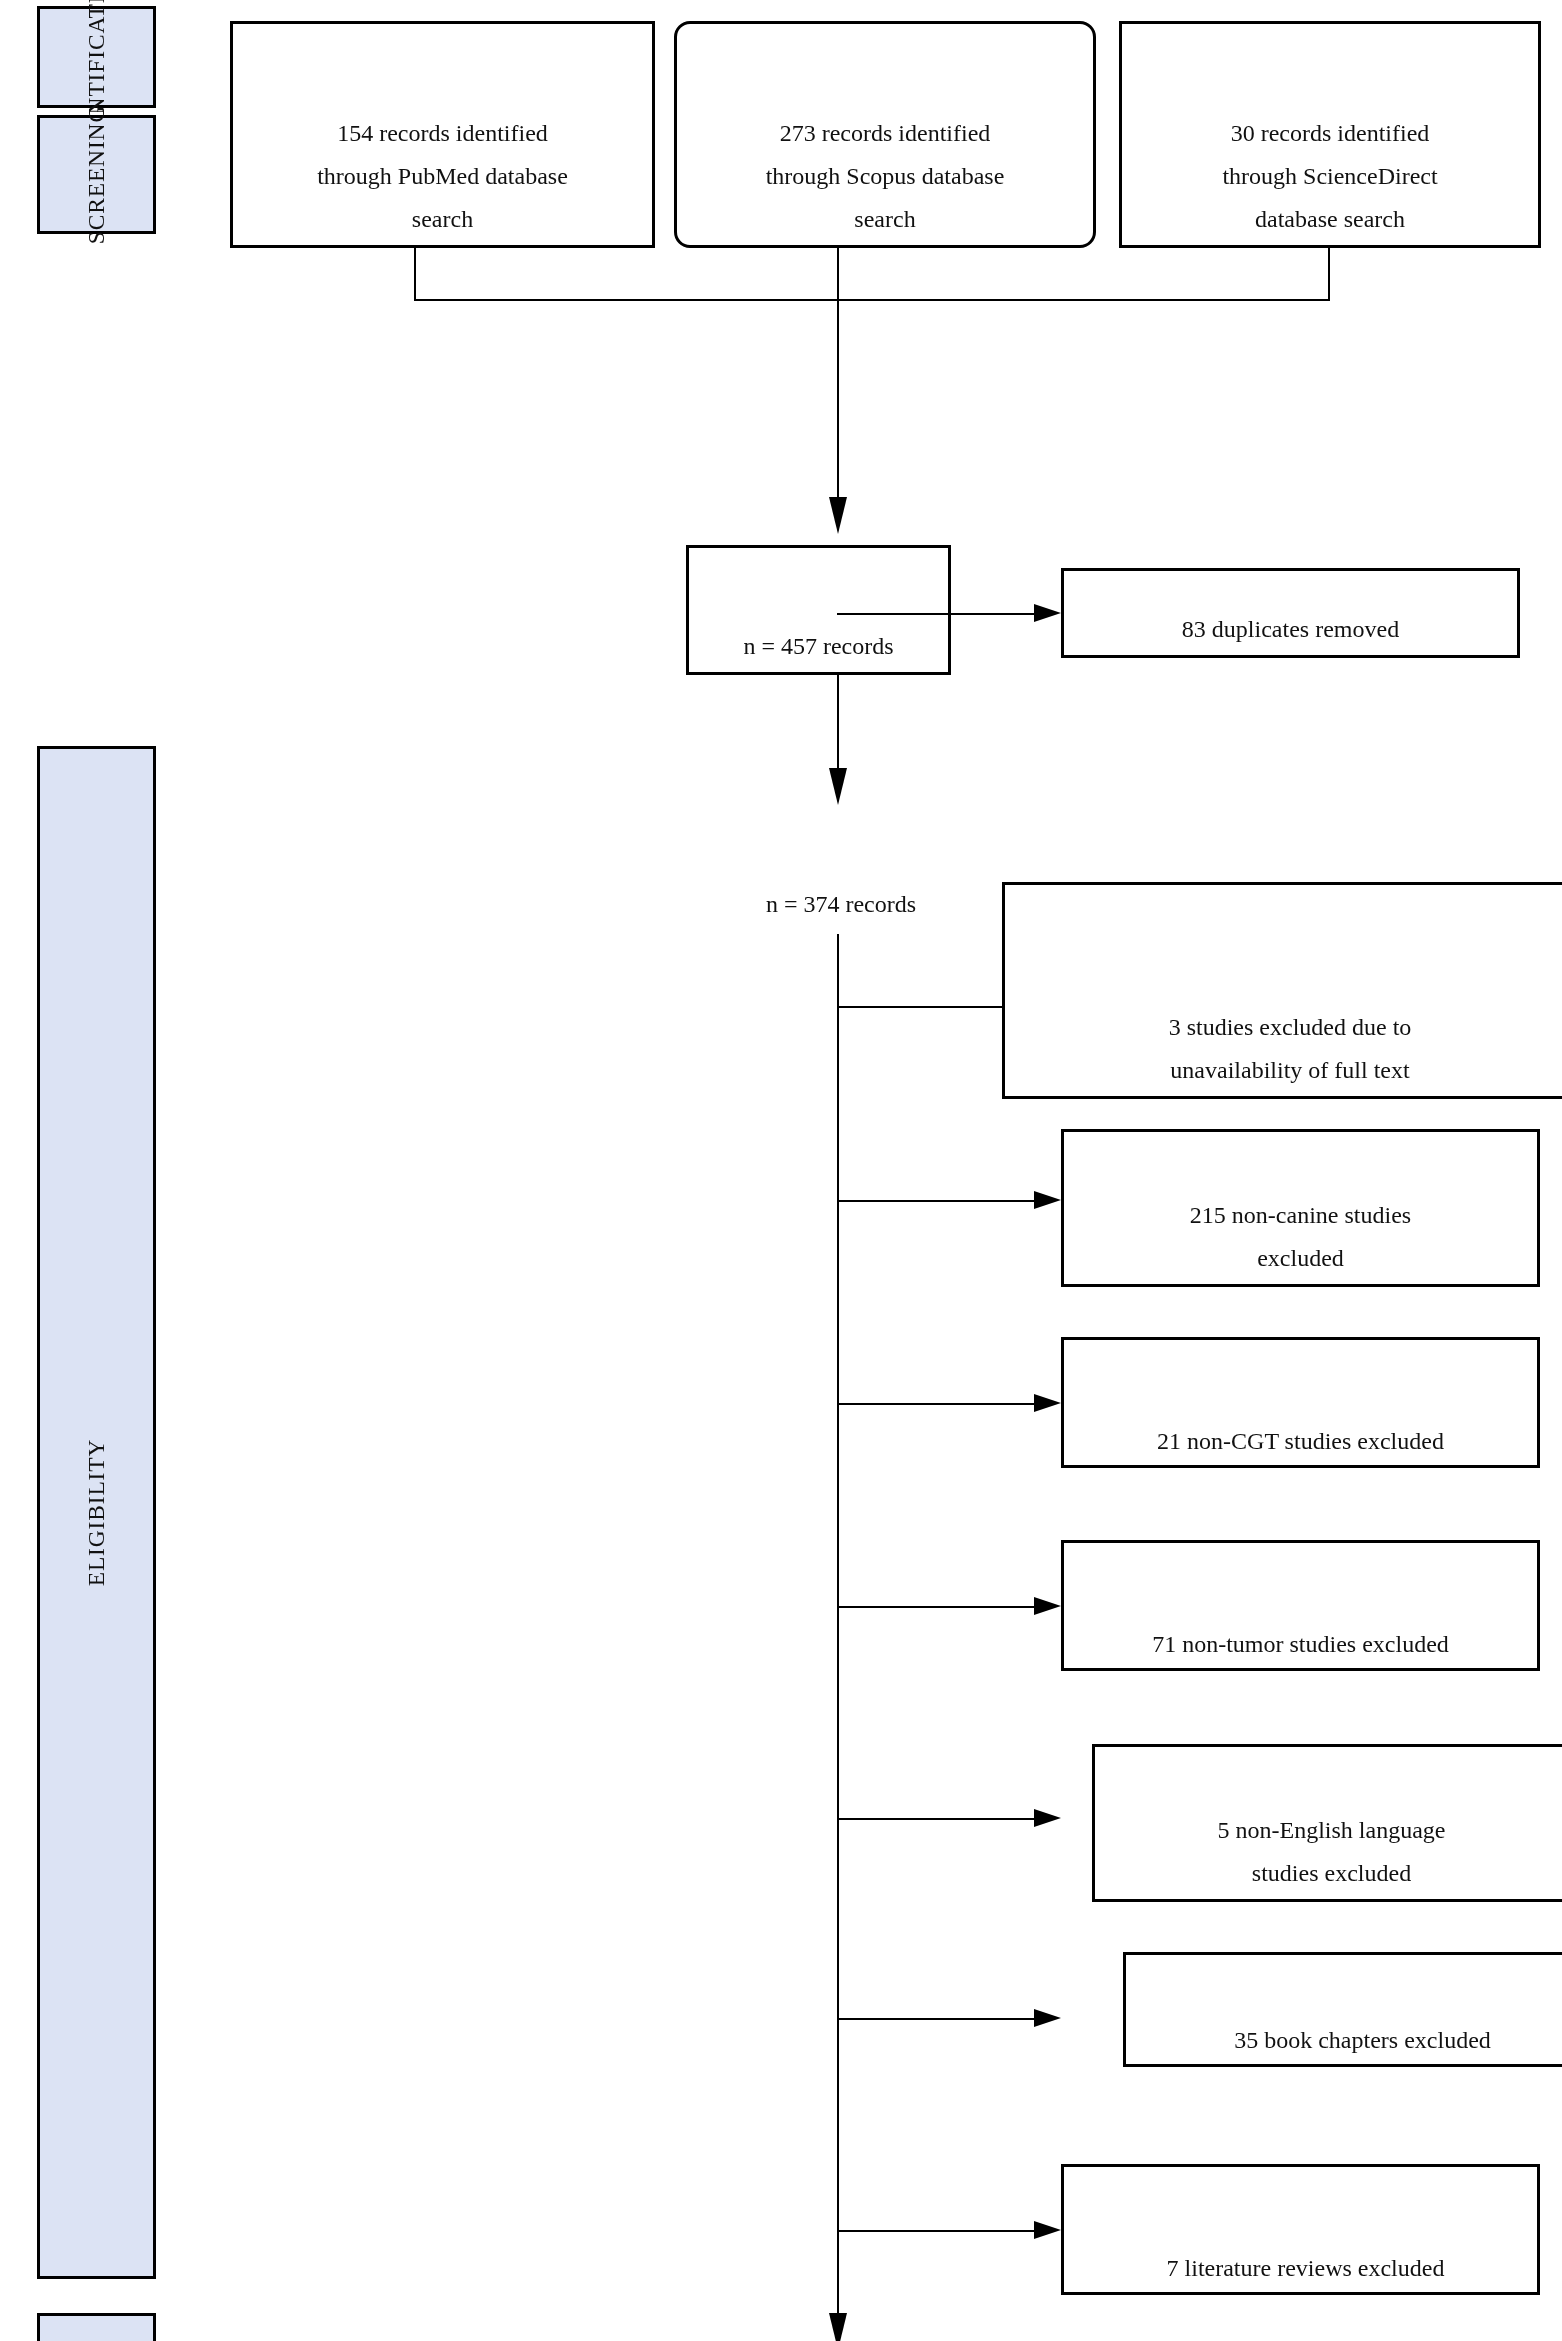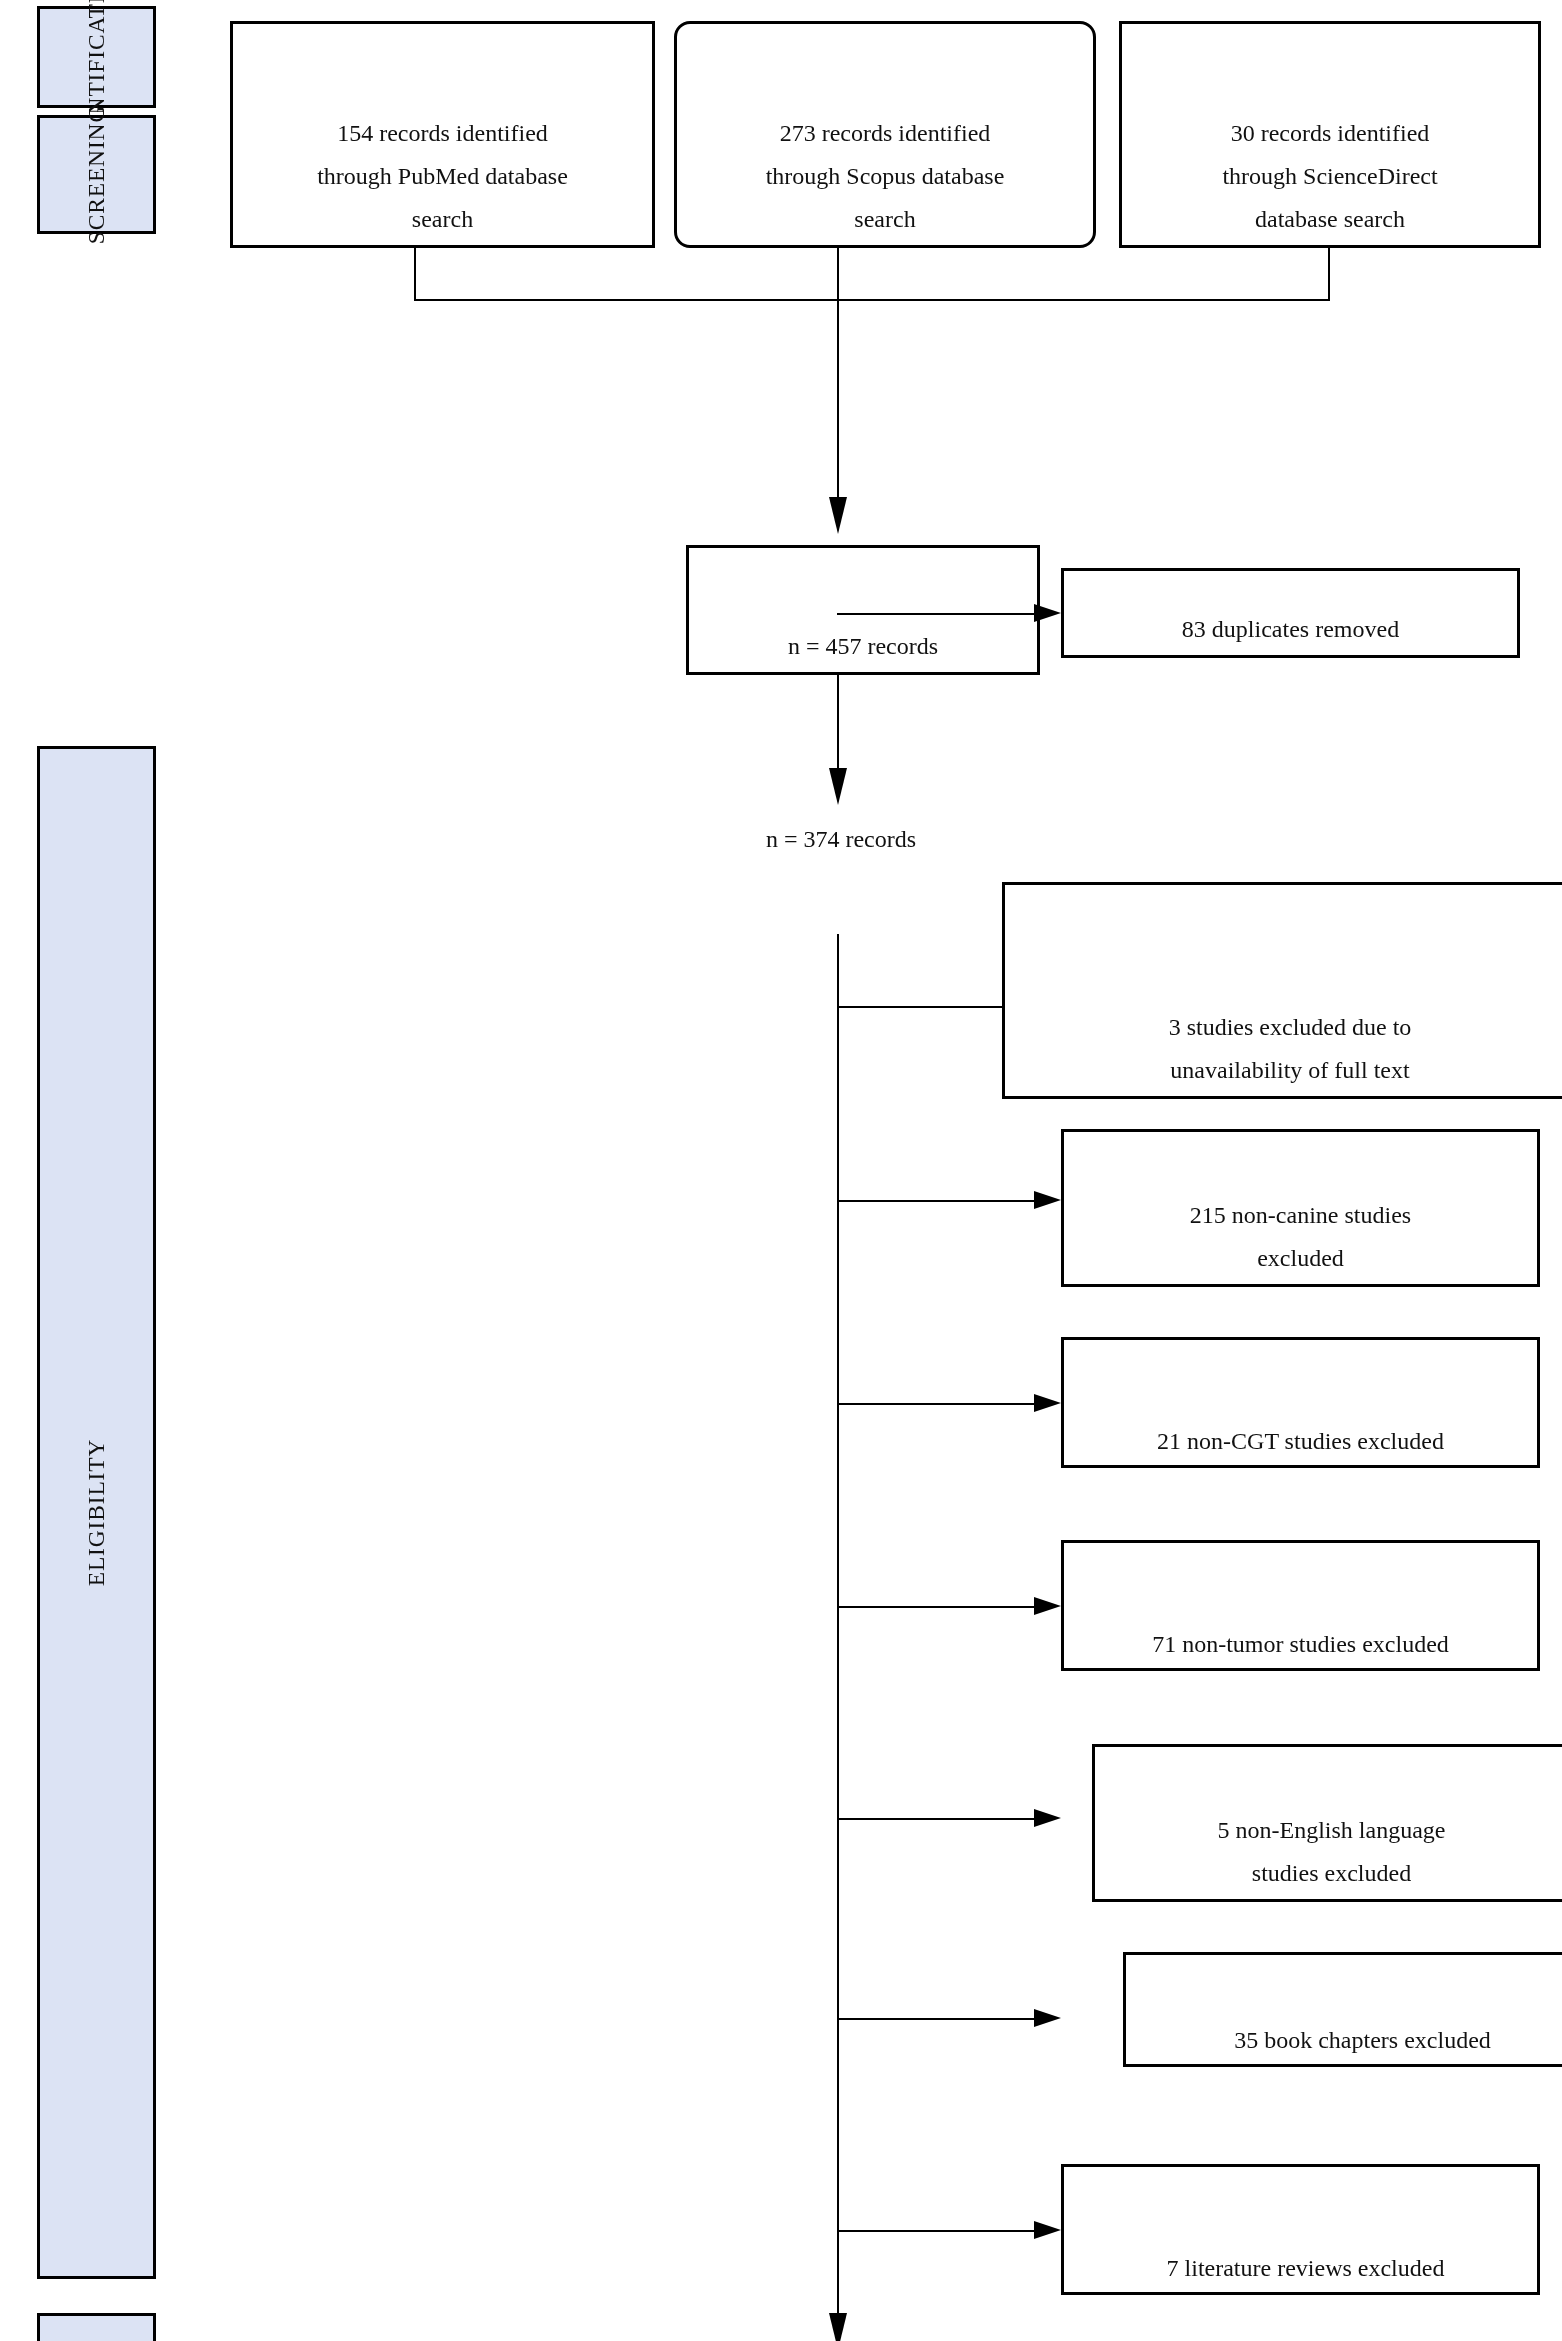--- a/index.html
+++ b/index.html
@@ -121,35 +121,35 @@
 
   <div class="abs vline" style="left:837px; top:248px; height:52px;"></div>
 
   <div class="abs vline" style="left:1328px; top:248px; height:52px;"></div>
 
   <div class="abs hline" style="left:414px; top:299px; width:916px;"></div>
 
   <div class="abs vline" style="left:837px; top:299px; height:199px;"></div>
   <div class="abs arrow-down" style="left:829px; top:497px;"></div>
 
-  <div class="abs flow-box" style="left:686px; top:545px; width:354px; height:130px;">
+  <div class="abs flow-box" style="left:686px; top:545px; width:265px; height:130px;">
     <div class="flow-text">n = 457 records</div>
   </div>
 
   <div class="abs vline" style="left:837px; top:675px; height:109px;"></div>
   <div class="abs arrow-down" style="left:829px; top:768px;"></div>
 
   <div class="abs hline" style="left:837px; top:613px; width:199px;"></div>
   <div class="abs arrow-right" style="left:1034px; top:604px;"></div>
 
   <div class="abs flow-box" style="left:1061px; top:568px; width:459px; height:90px;">
     <div class="flow-text">83 duplicates removed</div>
   </div>
 
-  <div class="abs" style="left:689px; top:818px; width:304px; height:131px; display:flex; justify-content:center; pointer-events:none;">
+  <div class="abs" style="left:689px; top:839px; width:304px; height:131px; display:flex; align-items:center; justify-content:center; pointer-events:none;">
     <div class="flow-text">n = 374 records</div>
   </div>
 
   <div class="abs vline" style="left:837px; top:934px; height:1422px;"></div>
   <div class="abs arrow-down" style="left:829px; top:2313px;"></div>
 
   <div class="abs hline" style="left:837px; top:1006px; width:199px;"></div>
   <div class="abs arrow-right" style="left:1034px; top:997px;"></div>
   <div class="abs flow-box" style="left:1002px; top:882px; width:576px; height:217px;">
     <div class="flow-text">

